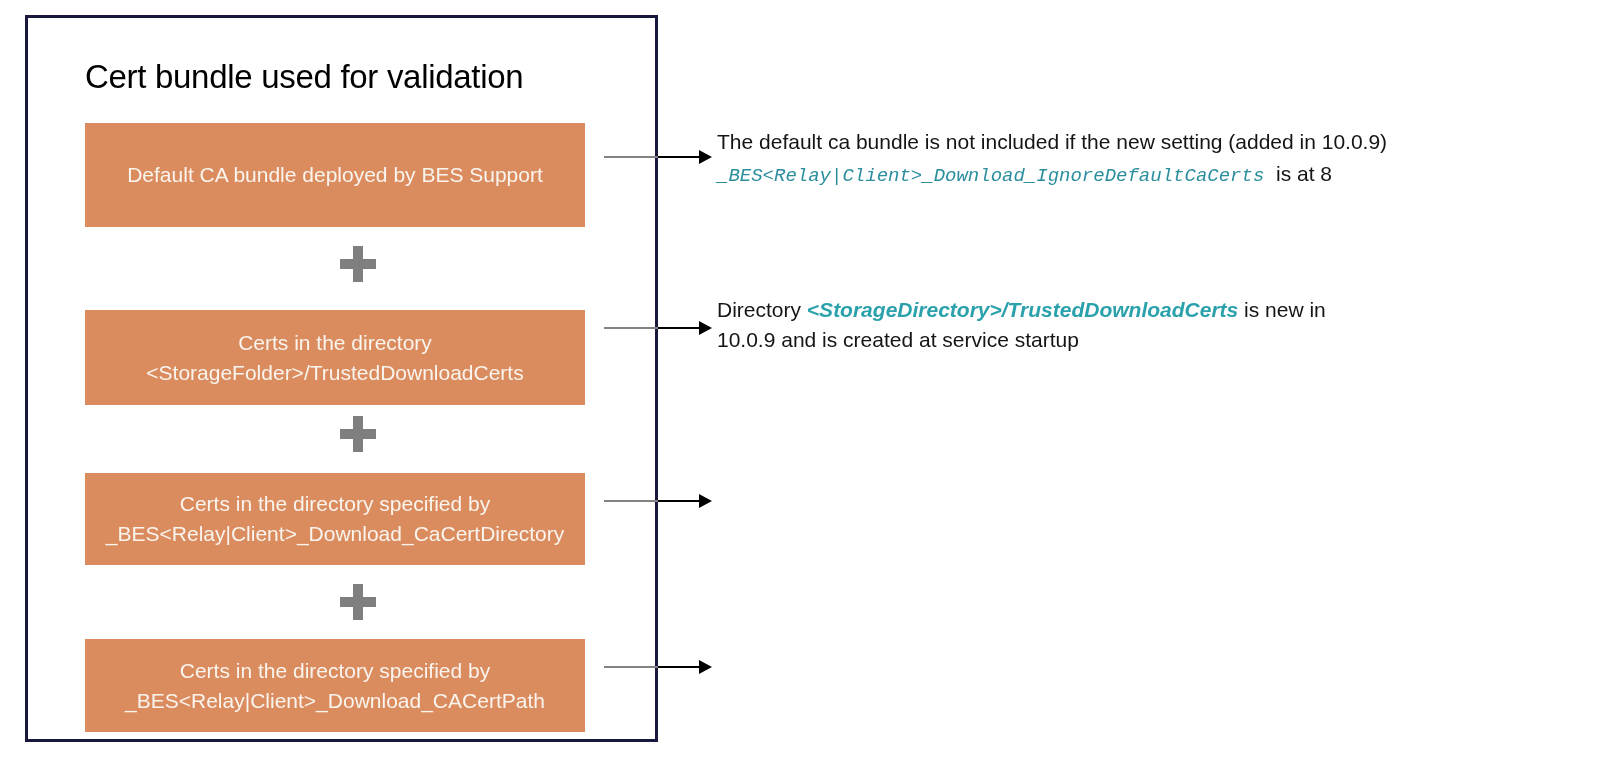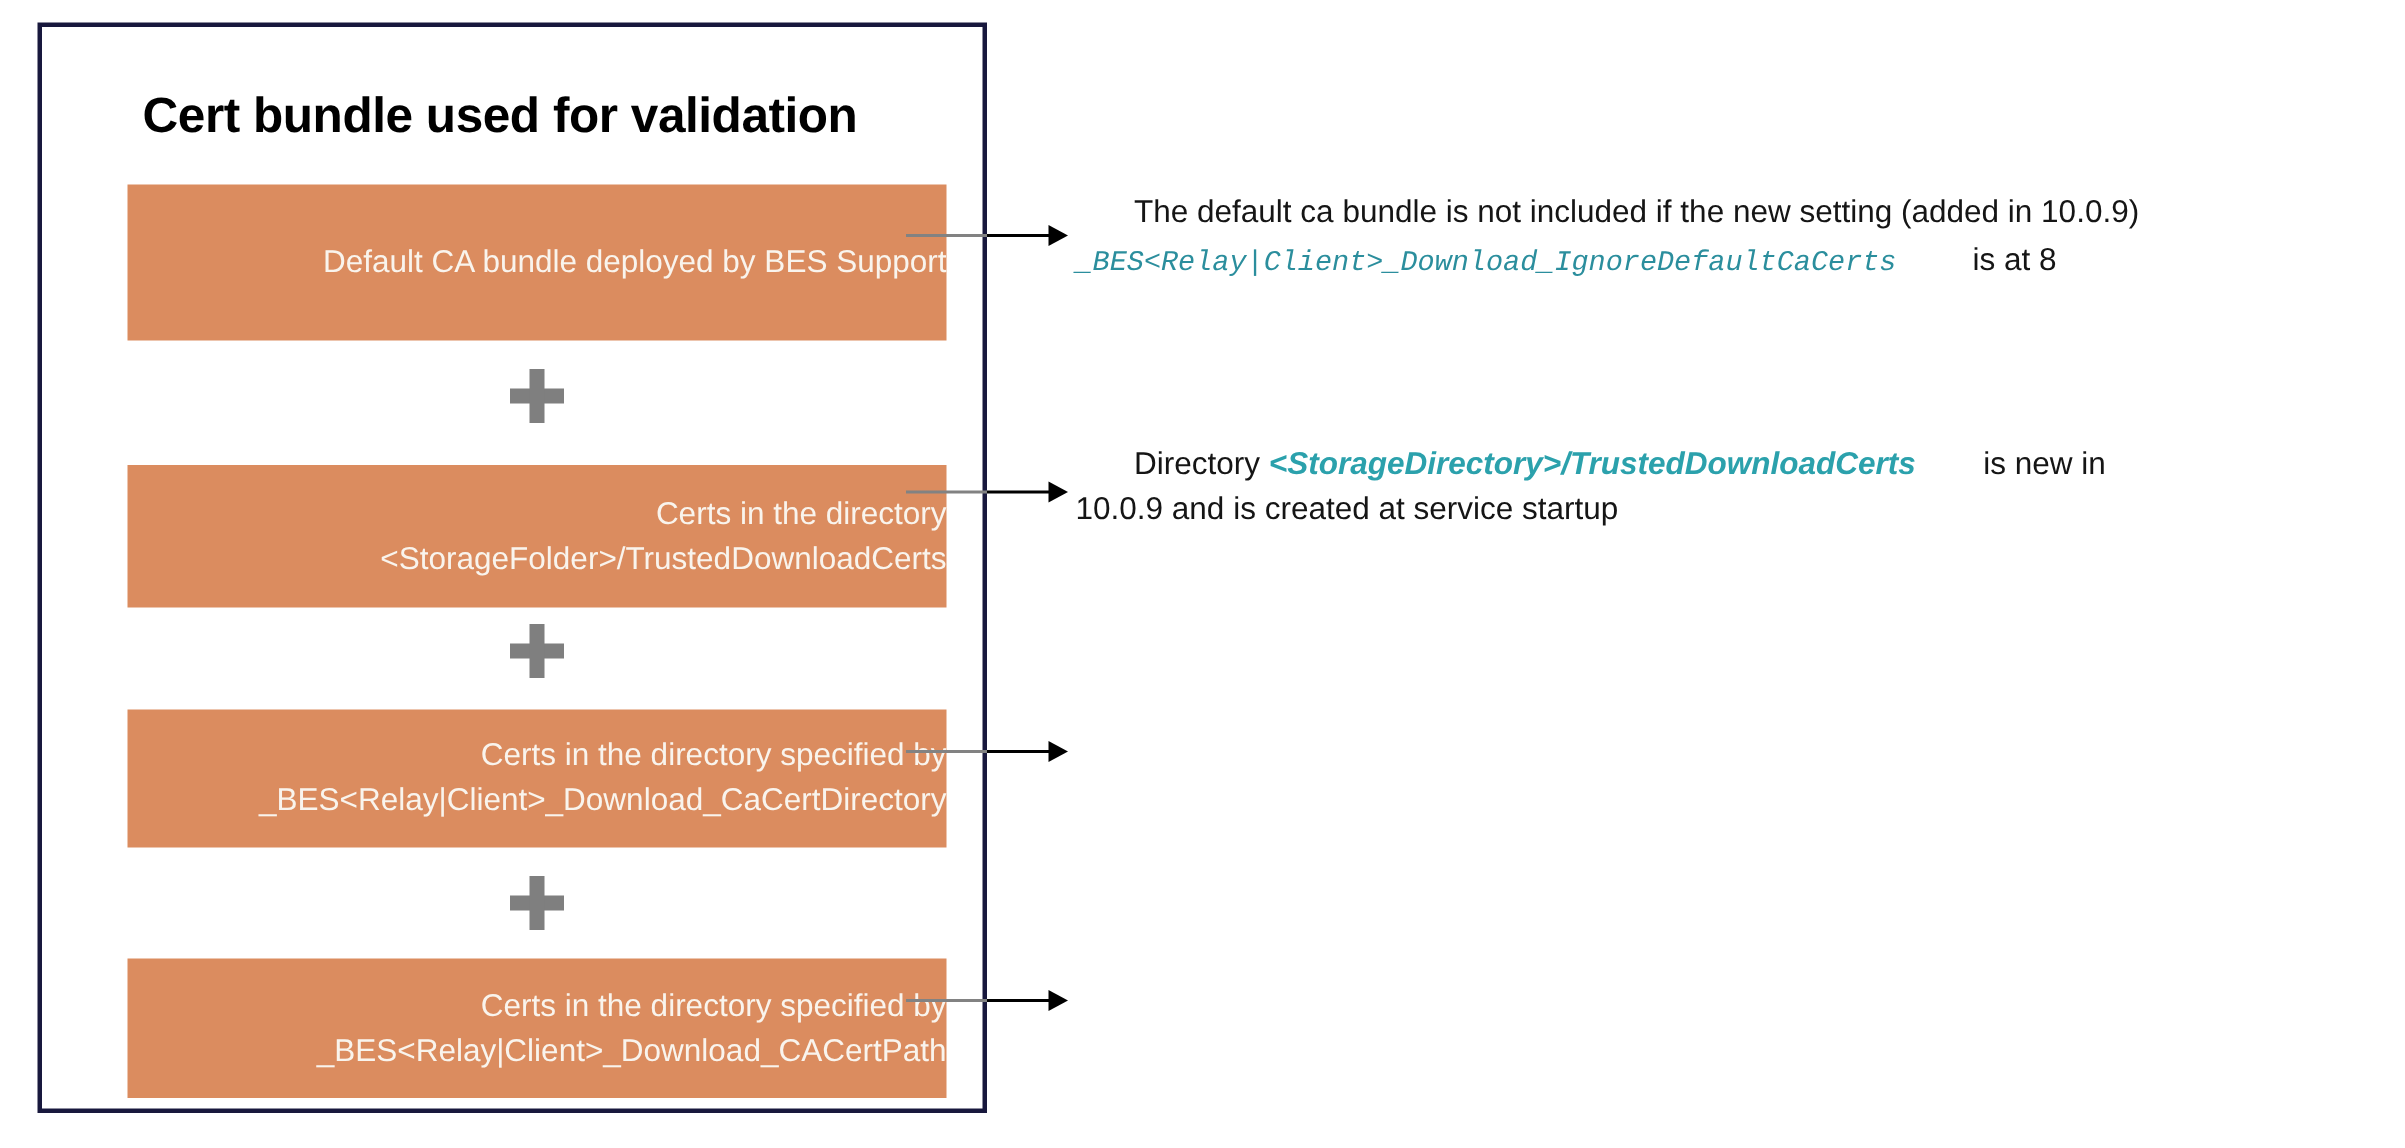--- a/index.html
+++ b/index.html
@@ -16,34 +16,34 @@
   .container {
     position: absolute;
     left: 25px; top: 15px;
     width: 633px; height: 727px;
     border: 3px solid var(--border-navy, #18183D);
     background: #ffffff;
   }
 
   .title {
     position: absolute;
-    left: 67px; top: 40px;
-    font-size: 33px; font-weight: bold;
+    left: 57px; top: 40px;
+    font-size: 33px; font-weight: normal;
     letter-spacing: -0.3px;
     color: #000000;
     white-space: nowrap;
   }
 
   .box {
     position: absolute;
-    left: 57px; width: 546px;
+    left: 57px; width: 500px;
     background: var(--box-fill, #DB8C5F);
     color: var(--box-text, #F9F4ED);
     display: flex; flex-direction: column;
-    align-items: flex-end; justify-content: center;
+    align-items: center; justify-content: center;
     text-align: center;
     font-size: 21px; line-height: 30px;
   }
   .box1 { top: 105px; height: 104px; }
   .box2 { top: 282px; height: 95px; margin-top: 10px; }
   .box3 { top: 455px; height: 92px; }
   .box4 { top: 621px; height: 93px; }
 
   
   .plus {
@@ -87,21 +87,21 @@
     left: 717px; width: 875px;
     font-size: 21px; line-height: 32px;
     white-space: pre-wrap;
     color: #151515;
   }
   .ann1 { top: 126px; }
   .ann2 { top: 295px; line-height: 30px; }
   .ann3 { top: 485px; }
   .ann4 { top: 624px; line-height: 29px; }
 
-  .seg-plain { color: #151515; margin-left: 39px; }
+  .seg-plain { color: #151515; }
   .seg-code {
     font-family: "Liberation Mono", "DejaVu Sans Mono", monospace;
     font-weight: normal; font-style: italic;
     font-size: 19px;
     color: var(--teal-code, #2B8E9D);
   }
   .seg-teal {
     font-weight: bold;
     color: var(--teal-bold, #2BA1AC);
     font-style: italic;

